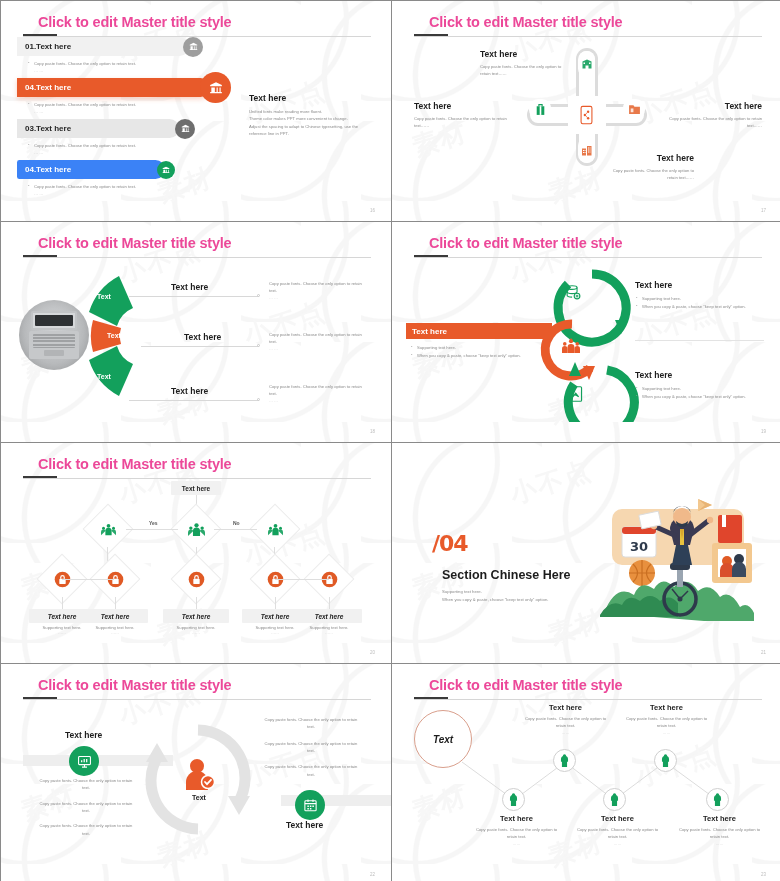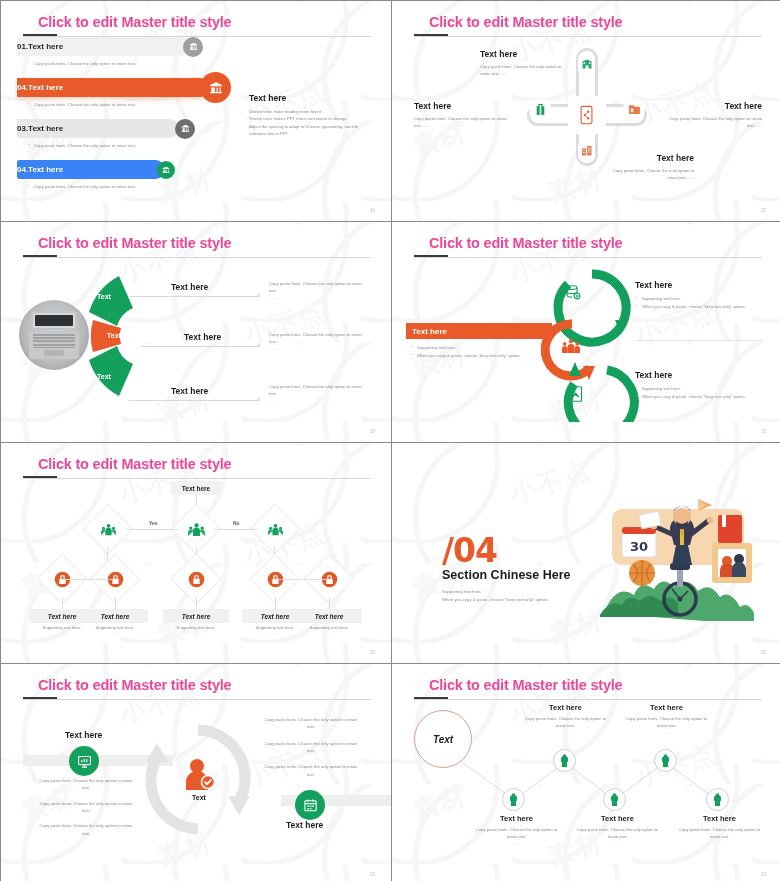--- a/index.html
+++ b/index.html
@@ -68,21 +68,21 @@
 
   h4.sub { font-size: 8.5px; font-weight: 700; color: #1d1d1d; }
   p.body { font-size: 4.2px; color: #8b8b8b; line-height: 1.75; }
   .bul { font-size: 4.2px; color: #8b8b8b; line-height: 1.85; padding-left: 7px; position: relative; }
   .bul::before { content:"•"; position:absolute; left:1px; top:-1px; color:#9c9c9c; }
 
   
   .s1-row { position: absolute; left: 16px; width: 205px; }
   .s1-bar {
     height: 19px; display: flex; align-items: center;
-    font-size: 8px; font-weight: 700;
+    padding-left: 8px; font-size: 8px; font-weight: 700;
     border-radius: 0 12px 12px 0;
     position: relative;
   }
   .s1-bar.g0 { background: #f1f1f1; color: #262626; width: 172px; }
   .s1-bar.or { background: #E85A2A; color: #fff; width: 193px;
       box-shadow: 0 2px 5px rgba(232,90,42,.28); }
   .s1-bar.g1 { background: #e7e7e7; color: #262626; width: 162px; }
   .s1-bar.gr { background: #3b82f6; color: #fff; width: 148px;
       border-radius: 3px 12px 12px 3px; }
   .s1-circ {
@@ -134,21 +134,21 @@
   .dia { position:absolute; width:36px; height:36px; transform:rotate(45deg);
          border:1px solid #ececec; background:#fff; }
   .s5-ic { position:absolute; width:36px; height:36px; display:flex;
            align-items:center; justify-content:center; }
   .s5-chip { position:absolute; background:#f1f1f1; display:flex; align-items:center;
              justify-content:center; font-size:6.5px; font-weight:700; font-style:italic;
              color:#1d1d1d; height:14px; border-radius:1px; }
   .s5-conn { position:absolute; background:#dedede; }
 
   
-  .s6-num { position:absolute; left:50px; top:88px; font-size:33px; font-weight:700;
+  .s6-num { position:absolute; left:40px; top:88px; font-size:22px; font-weight:700;
             color:#E85A2A; letter-spacing:-1px; font-family:"DejaVu Sans", sans-serif; }
   .s6-head { position:absolute; left:50px; top:125px; font-size:12.5px; font-weight:700; color:#1c1c1c; }
   .s6-sup { position:absolute; left:50px; top:145px; font-size:4.3px; color:#8b8b8b; line-height:1.9; }
   .illus { position:absolute; right:8px; top:48px; width:180px; height:130px; }
 
   
   .s7-band { position:absolute; background:#eeeeee; height:11px; }
   .s7-icirc { position:absolute; width:30px; height:30px; border-radius:50%;
               background:#13A05C; display:flex; align-items:center; justify-content:center; }
 

